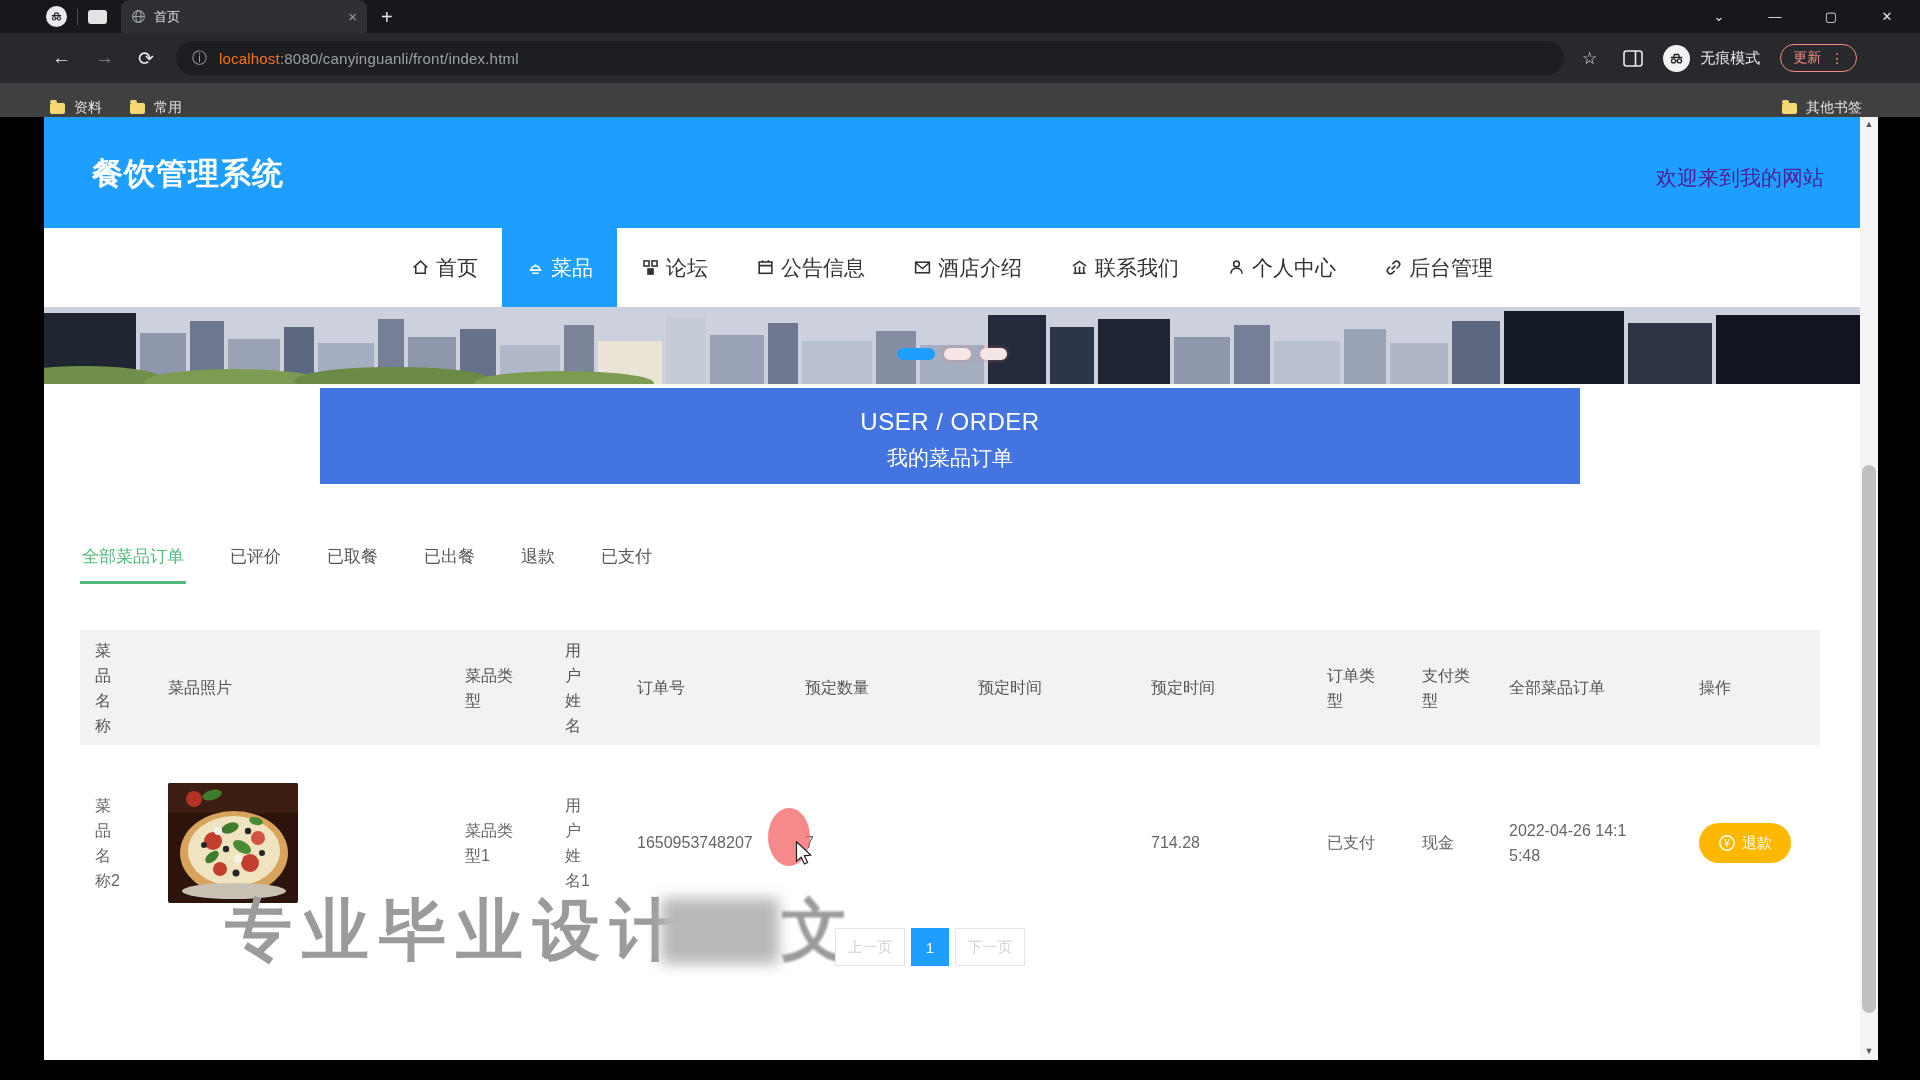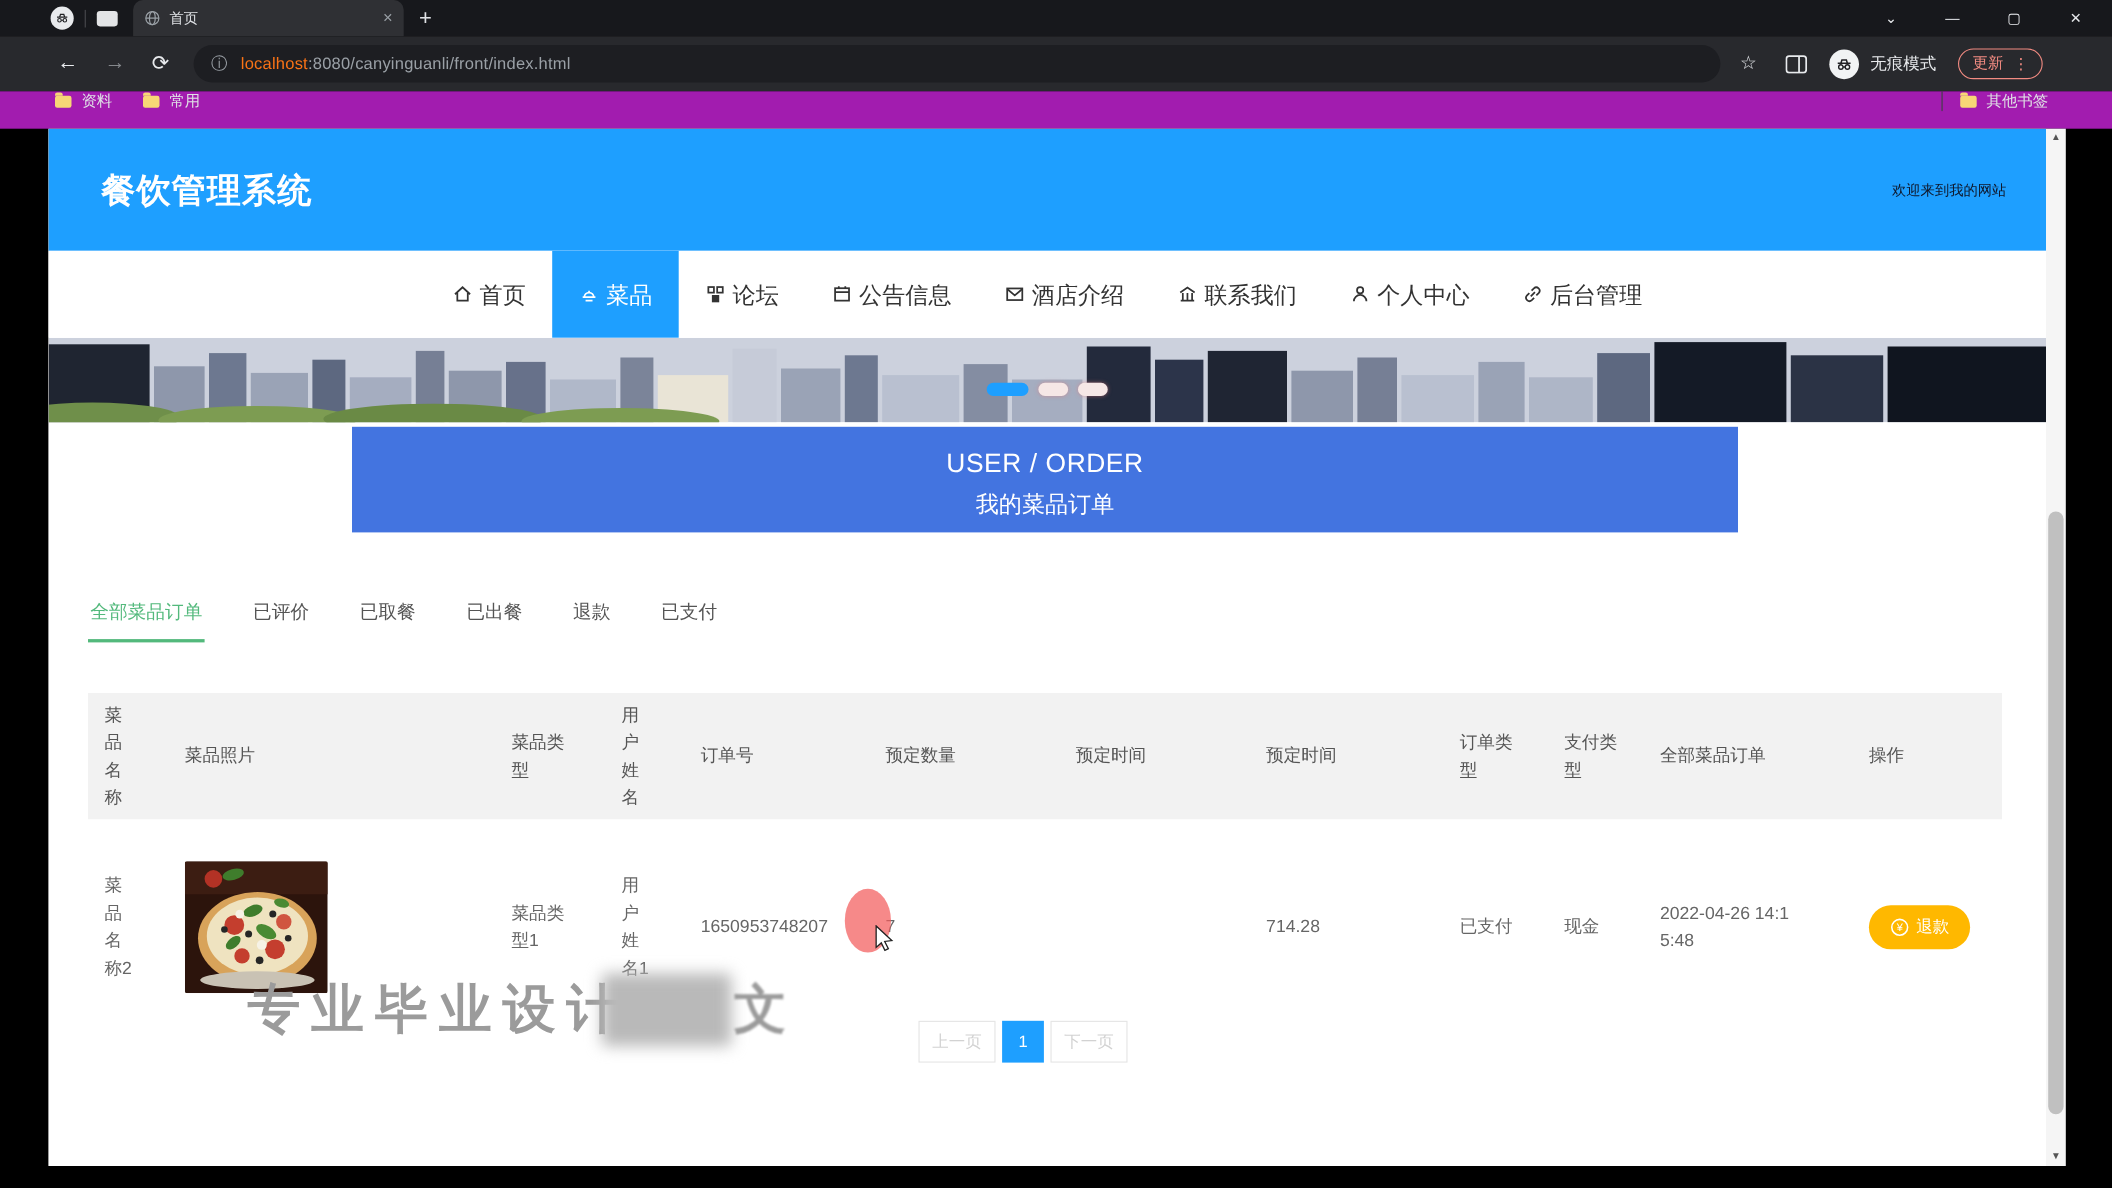--- a/index.html
+++ b/index.html
@@ -35,37 +35,37 @@
   .star-ic{margin-left:18px;color:#dfe1e5;font-size:17px;}
   .panel-ic{margin-left:26px;display:flex;}
   .incog-badge{margin-left:20px;width:27px;height:27px;border-radius:50%;background:#f1f3f4;
                display:flex;align-items:center;justify-content:center;}
   .incog-label{margin-left:10px;color:#e8eaed;font-size:15px;}
   .update-pill{margin-left:20px;display:flex;align-items:center;gap:9px;padding:4px 12px;
                border:1.5px solid var(--update-red,#f28b82);border-radius:16px;
                color:var(--update-red,#f28b82);font-size:14px;}
   .update-dots{font-size:14px;letter-spacing:0;}
 
-  .bookmarks{position:absolute;left:0;top:83px;width:1920px;height:34px;background:#a21caf;
-             display:flex;align-items:flex-start;color:#dfe1e5;font-size:14px;}
+  .bookmarks{position:absolute;left:0;top:83px;width:1920px;height:34px;background:#404040;
+             display:flex;align-items:flex-end;color:#dfe1e5;font-size:14px;}
   .bm-item{display:flex;align-items:center;gap:9px;margin-left:28px;}
   .bm-item.first{margin-left:50px;}
   .folder{width:15px;height:11px;background:var(--folder-yellow,#f7d776);border-radius:2px;position:relative;}
   .folder:before{content:"";position:absolute;left:0;top:-3px;width:7px;height:3px;
                  background:var(--folder-yellow,#f7d776);border-radius:2px 2px 0 0;}
   .bm-spacer{flex:1;}
   .bm-sep{width:1px;height:18px;background:#3c4043;margin-right:16px;}
   .bm-right{display:flex;align-items:center;gap:9px;margin-right:58px;}
 
   
   .viewport{position:absolute;left:44px;top:117px;width:1816px;height:943px;background:#fff;overflow:hidden;}
 
   .site-header{position:absolute;left:0;top:0;width:1816px;height:111px;background:var(--accent-blue,#1e9fff);}
   .site-title{position:absolute;left:48px;top:36px;font-size:31px;font-weight:600;color:#fff;letter-spacing:1px;}
-  .site-welcome{position:absolute;right:36px;top:47px;font-size:13px;color:#0f172a;}
+  .site-welcome{position:absolute;right:36px;top:47px;font-size:21px;color:#4c1d95;}
 
   .site-nav{position:absolute;left:0;top:111px;width:1816px;height:79px;background:#fff;
             display:flex;justify-content:center;align-items:stretch;}
   .nav-item{display:flex;align-items:center;gap:6px;padding:0 24px;font-size:21px;color:#333;}
   .nav-item svg{width:19px;height:19px;stroke:currentColor;fill:none;stroke-width:1.5;}
   .nav-item.active{background:var(--accent-blue,#1e9fff);color:#fff;}
 
   .banner-strip{position:absolute;left:0;top:190px;width:1816px;height:77px;overflow:hidden;}
   .carousel-dots{position:absolute;left:0;right:0;bottom:24px;display:flex;gap:9px;justify-content:center;}
   .dot{width:27px;height:12px;border-radius:6px;background:#f6e7e6;box-shadow:0 0 4px rgba(230,120,120,.55);}
@@ -95,21 +95,21 @@
   .c9{width:58px;margin-left:71px;}
   .c10{width:58px;margin-left:37px;}
   .c11{width:125px;margin-left:29px;}
   .c12{width:106px;margin-left:65px;}
   .dish-photo{width:130px;height:120px;border-radius:2px;overflow:hidden;
               background:linear-gradient(160deg,#45221510%,#2a130c 90%);}
   .refund-btn{width:92px;height:40px;border-radius:20px;background:var(--action-amber,#ffb800);
               display:flex;align-items:center;justify-content:center;gap:6px;color:#fff;font-size:15px;}
 
   .watermark{position:absolute;left:181px;top:768px;display:flex;align-items:center;
-             font-size:48px;font-weight:700;color:#9b9b9b;letter-spacing:10px;white-space:nowrap;justify-content:center;}
+             font-size:67px;font-weight:700;color:#9b9b9b;letter-spacing:10px;white-space:nowrap;justify-content:center;}
   .blur-block{width:118px;height:66px;background:#b9b9b9;filter:blur(7px);margin:0 2px 0 -26px;border-radius:4px;}
   .wm-suffix{filter:blur(1px);}
 
   .pagination{position:absolute;left:791px;top:811px;display:flex;gap:6px;font-size:15px;}
   .pg-btn{width:70px;height:38px;border:1px solid #e4e4e4;background:#fff;color:#d2d2d2;
           display:flex;align-items:center;justify-content:center;box-sizing:border-box;}
   .pg-current{width:38px;height:38px;background:var(--accent-blue,#1e9fff);color:#fff;
               display:flex;align-items:center;justify-content:center;}
 
   .cursor-dot{position:absolute;left:724px;top:691px;width:42px;height:58px;border-radius:50%;

